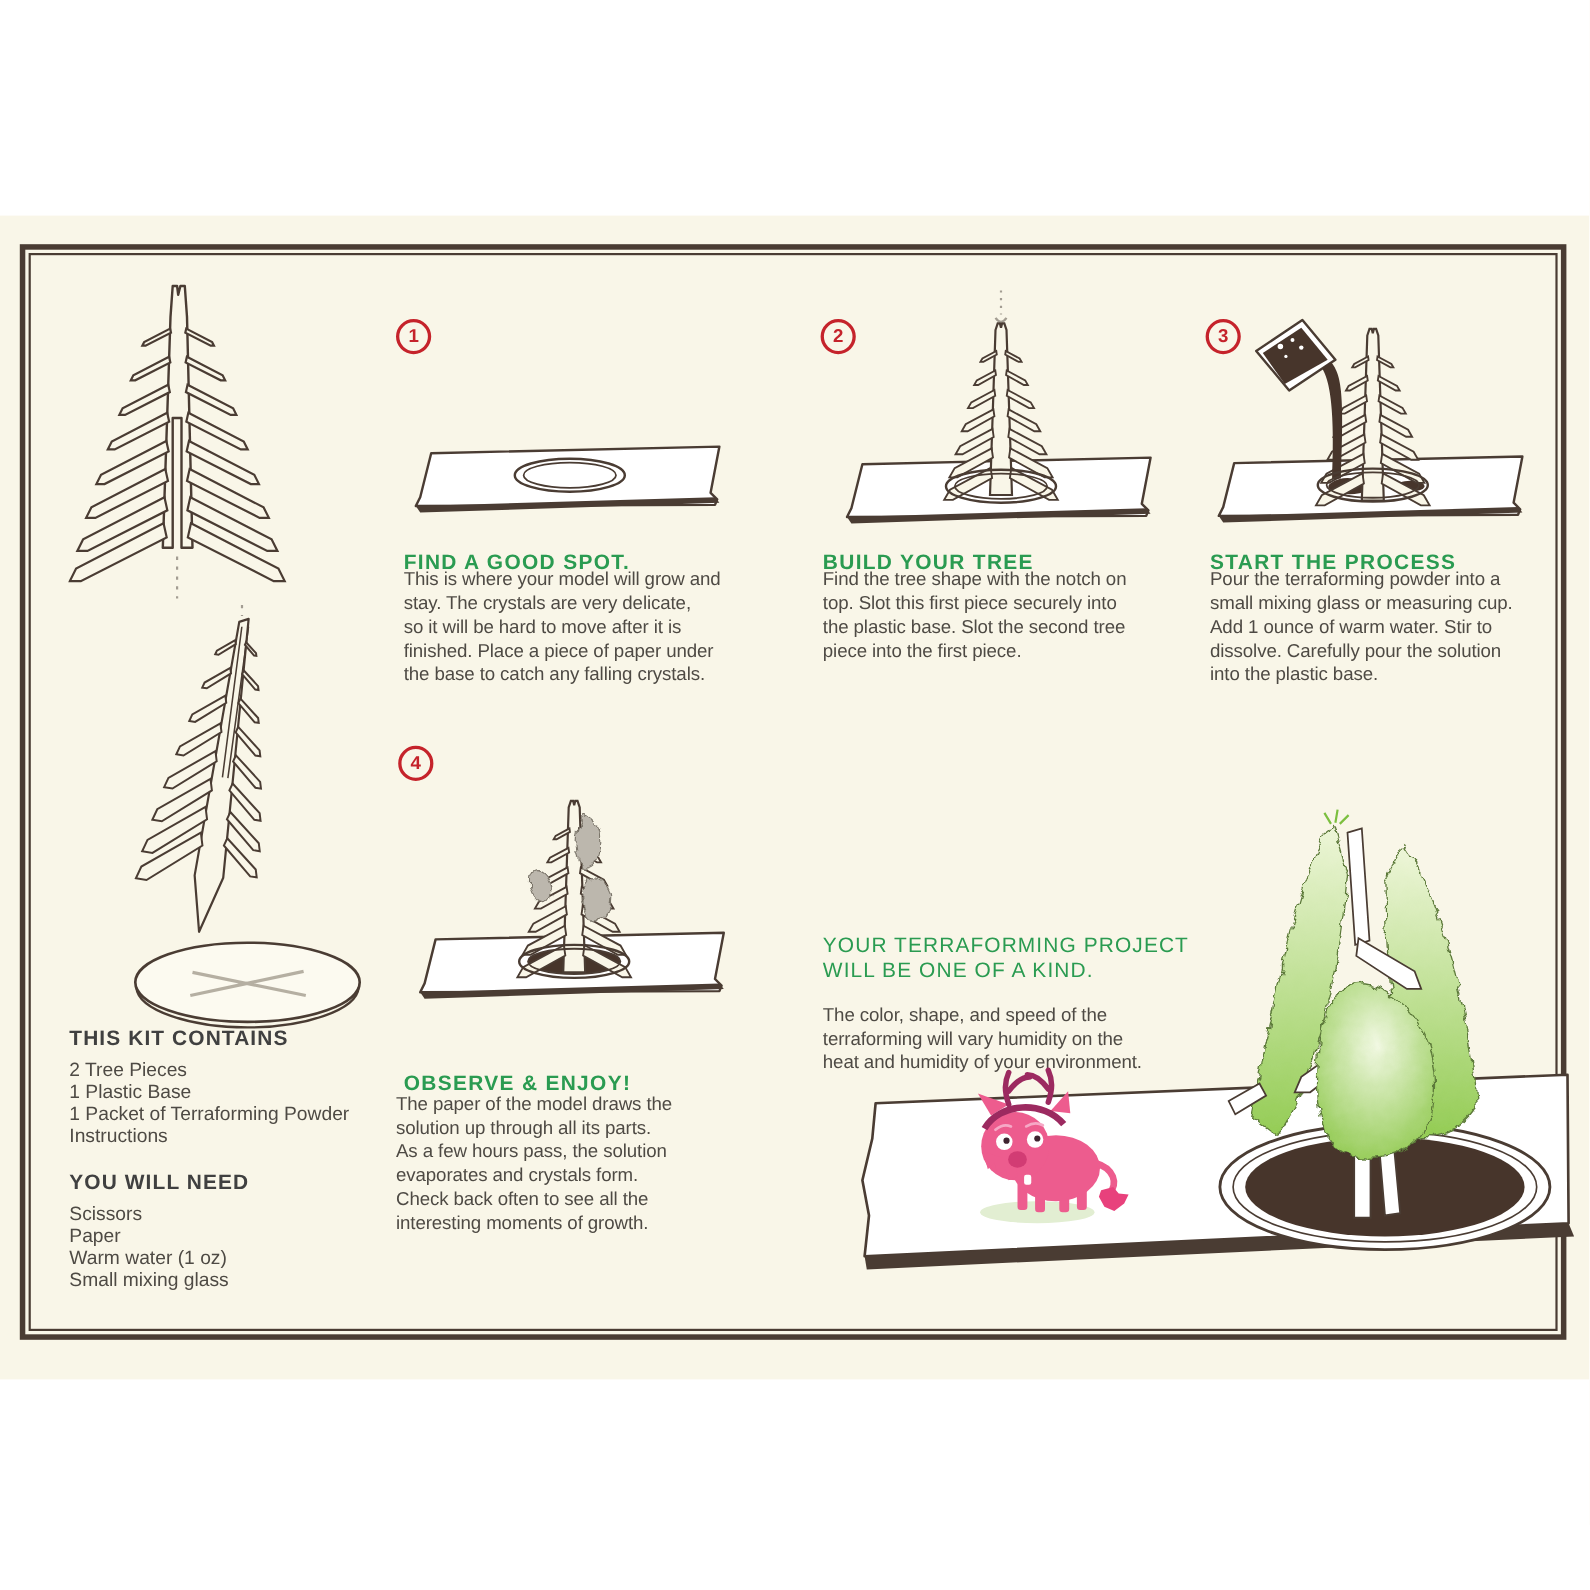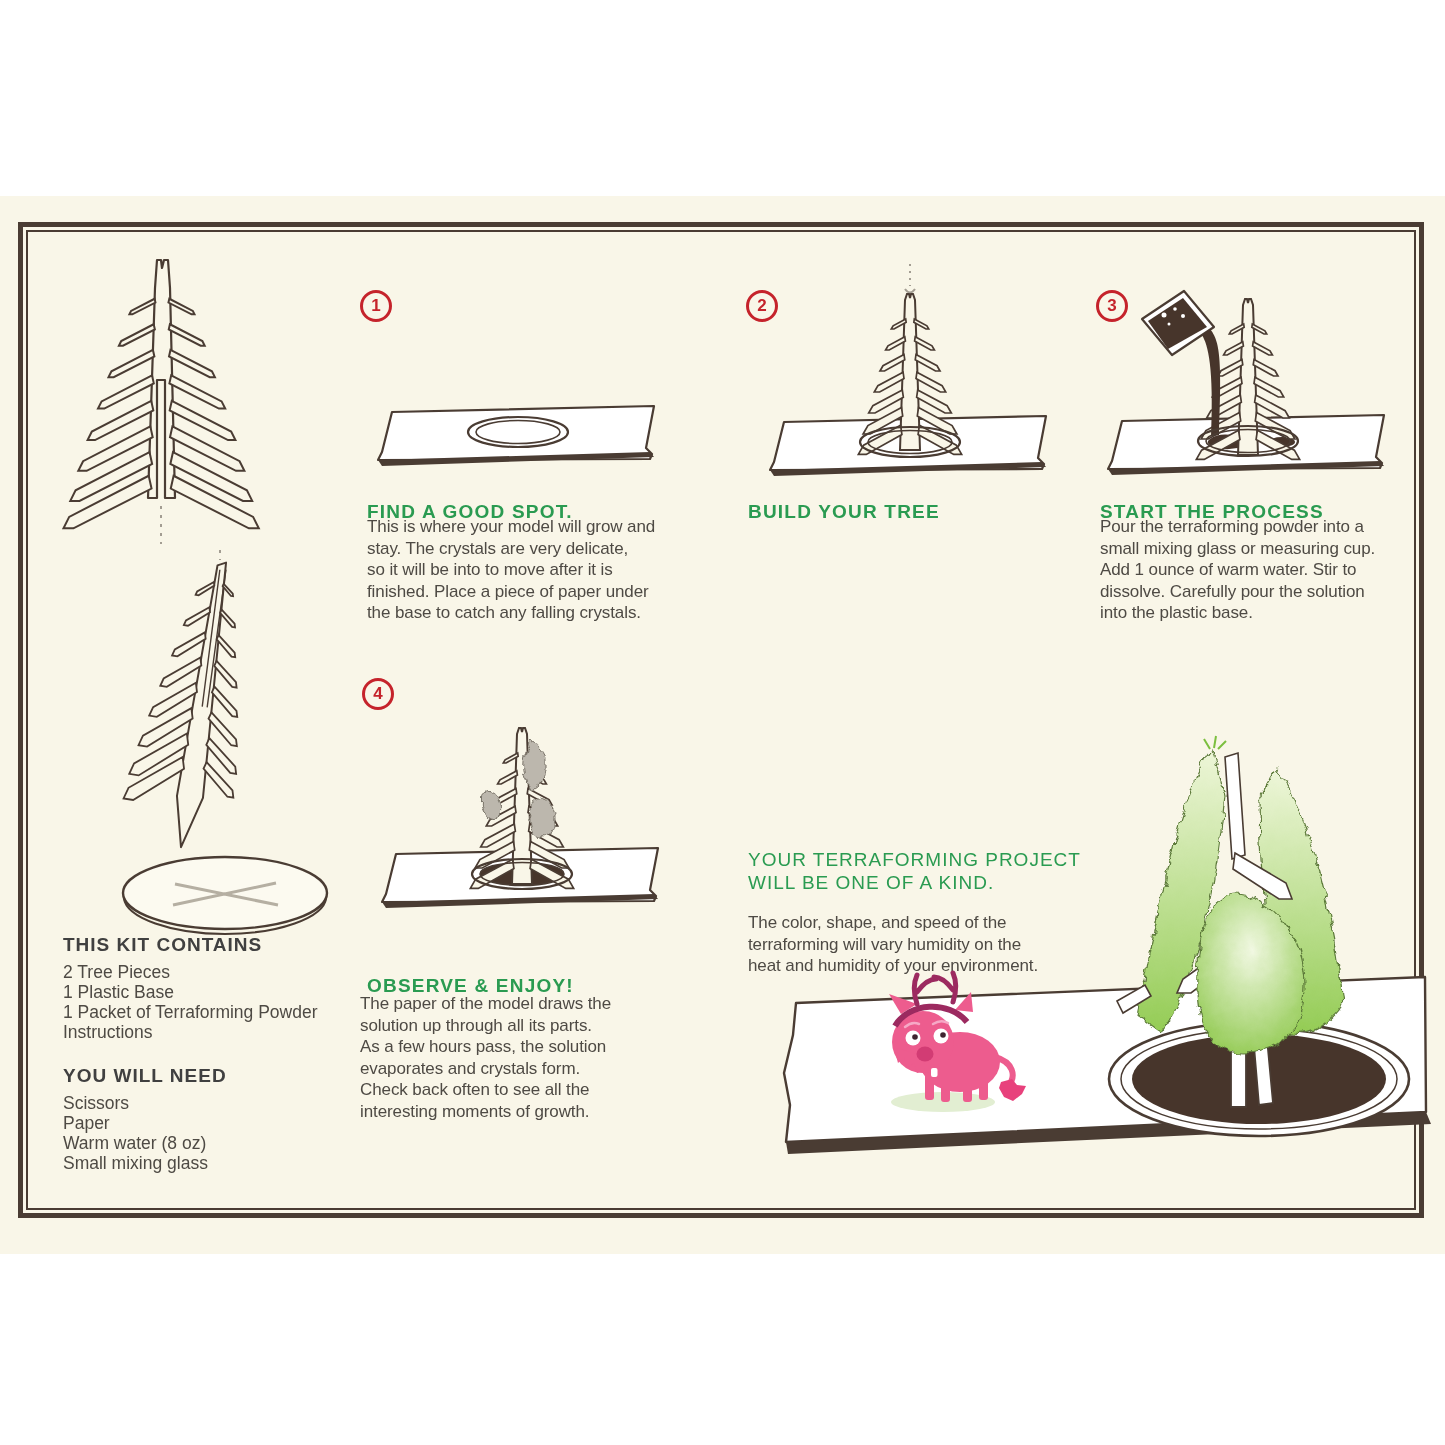--- a/index.html
+++ b/index.html
@@ -135,46 +135,50 @@
     <div class="kit-list">
         <div class="list-line">2 Tree Pieces</div>
         <div class="list-line">1 Plastic Base</div>
         <div class="list-line">1 Packet of Terraforming Powder</div>
         <div class="list-line">Instructions</div>
       </div>
     <div class="kit-h kit-h2">YOU WILL NEED</div>
     <div class="kit-list">
         <div class="list-line">Scissors</div>
         <div class="list-line">Paper</div>
-        <div class="list-line">Warm water (8 oz)</div>
+        <div class="list-line">Warm water (1 oz)</div>
         <div class="list-line">Small mixing glass</div>
       </div>
   </div>
 
   <div class="badge" style="left:360px;top:290px">1</div>
   <svg class="abs" style="left:368px;top:390px" width="292" height="95" viewBox="0 0 292 95">
     <use href="#paper292" y="12"></use>
     <use href="#ring" transform="translate(150,42)"></use>
   </svg>
   <div class="step-title" style="left:367px;top:483px">FIND A GOOD SPOT.</div>
   <div class="step-body" style="left:367px;top:516px">This is where your model will grow and
 stay. The crystals are very delicate,
-so it will be into to move after it is
+so it will be hard to move after it is
 finished. Place a piece of paper under
 the base to catch any falling crystals.</div>
 
   <div class="badge" style="left:746px;top:290px">2</div>
   <svg class="abs" style="left:760px;top:262px" width="292" height="225" viewBox="0 0 292 225">
     <path d="M150,2 L150,24" stroke="#a39d92" stroke-width="2" stroke-dasharray="2 5" fill="none"></path>
     <path d="M145,27 q5,7 10,0" stroke="#a39d92" stroke-width="2" fill="none"></path>
     <use href="#paper292" y="150"></use>
     <use href="#stree" transform="translate(90,30)"></use>
     <use href="#ring" transform="translate(150,180)"></use>
   </svg>
   <div class="step-title" style="left:748px;top:483px">BUILD YOUR TREE</div>
+  <div class="step-body" style="left:748px;top:516px">Find the tree shape with the notch on
+top. Slot this first piece securely into
+the plastic base. Slot the second tree
+piece into the first piece.</div>
 
   <div class="badge" style="left:1096px;top:290px">3</div>
   <svg class="abs" style="left:1098px;top:283px" width="292" height="202" viewBox="0 0 292 202">
     <use href="#paper292" y="128"></use>
     <path d="M112,156 q10,-7 26,-3 q16,5 9,10 q-17,6 -32,1 q-9,-4 -3,-8 Z" fill="#47352b"></path>
     <ellipse cx="184" cy="159" rx="13" ry="5" fill="#47352b"></ellipse>
     <use href="#stree" transform="translate(90,14)"></use>
     <g>
       <path d="M44,36 L86,8 L116,44 L74,72 Z" fill="#ffffff" stroke="#4a3c33" stroke-width="2.2" stroke-linejoin="round"></path>
       <path d="M50,38 L85,15 L109,44 L70,66 Z" fill="#47352b"></path>

